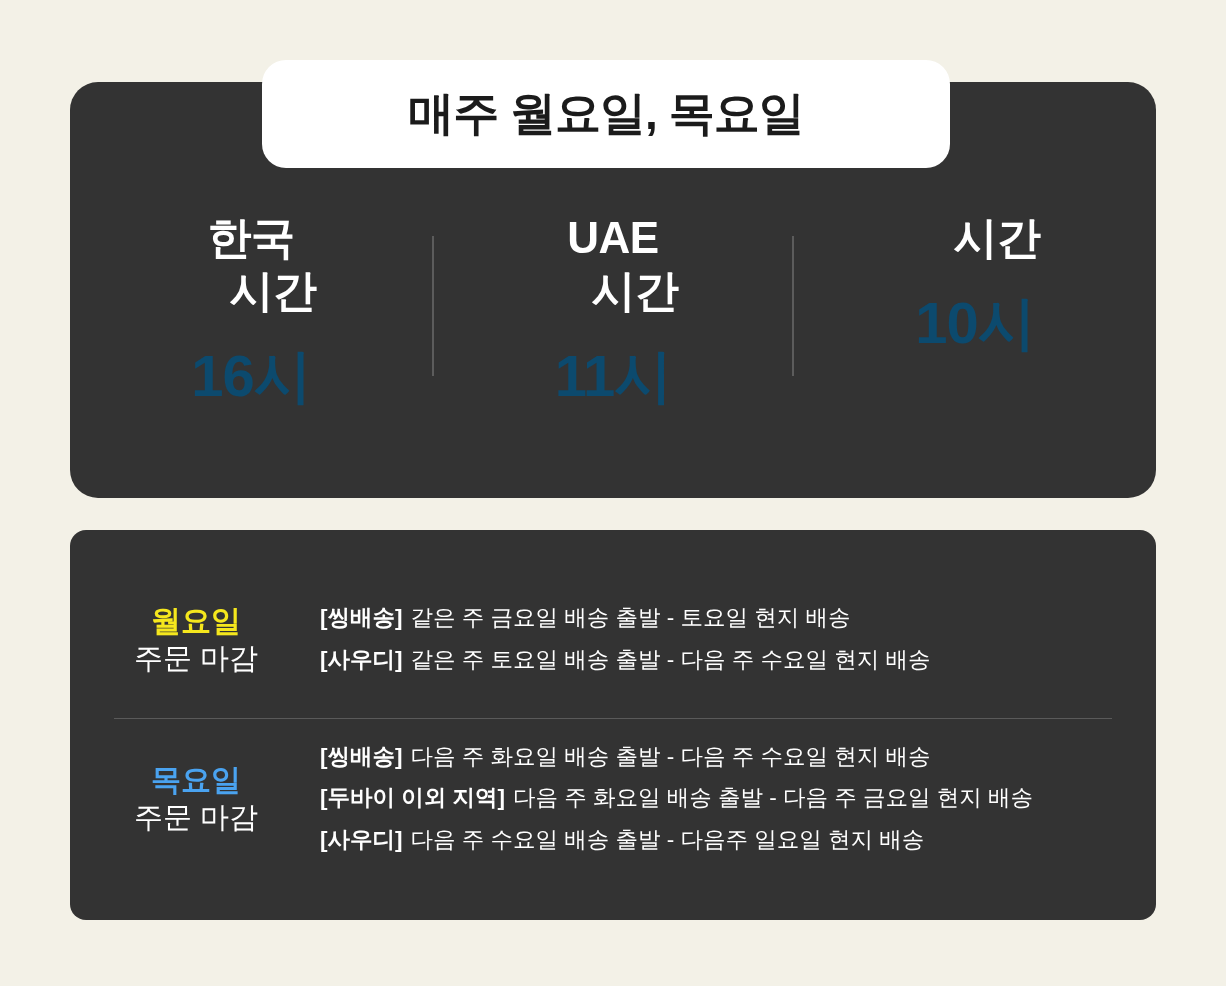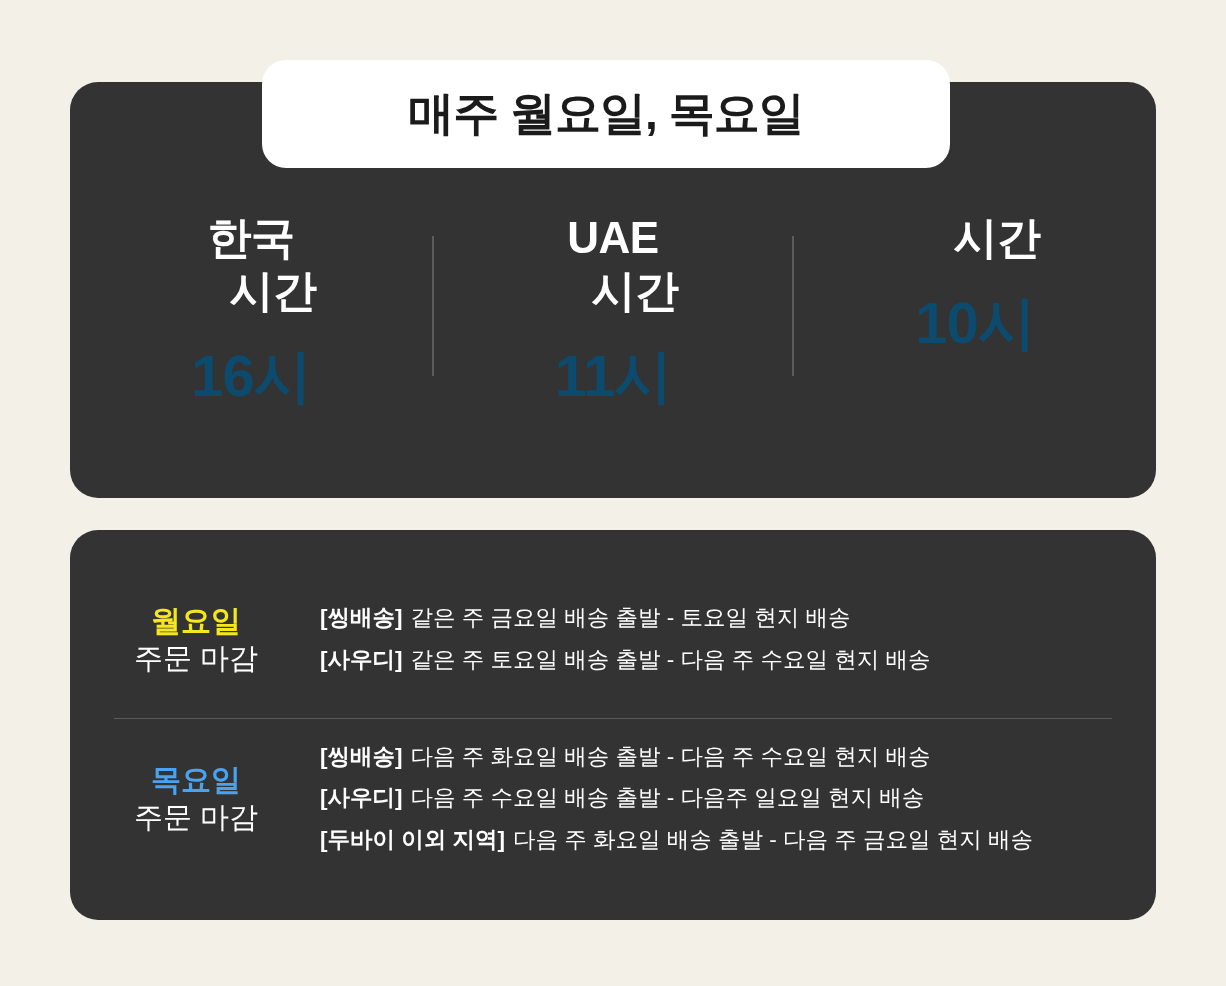--- a/index.html
+++ b/index.html
@@ -91,21 +91,21 @@
   .divider-v.d2 { left: 722px; }
 
   
   .cutoff-card {
     position: absolute;
     left: 70px;
     top: 530px;
     width: 1086px;
     height: 390px;
     background: #333333;
-    border-radius: 28px;
+    border-radius: 16px;
     padding: 34px 26px;
   }
   .cutoff-row {
     display: flex;
     align-items: center;
     min-height: 150px;
   }
   .cutoff-label {
     width: 200px;
     flex: 0 0 200px;
@@ -210,22 +210,22 @@
     <div class="cutoff-row">
       <div class="cutoff-label">
         <div class="day thu" style="color: rgb(74, 163, 240);">목요일</div>
         <div class="sub">주문 마감</div>
       </div>
       <div class="cutoff-lines">
         <div class="line">
           <b>[씽배송]</b><span class="txt">다음 주 화요일 배송 출발 - 다음 주 수요일 현지 배송</span>
         </div>
         <div class="line">
+          <b>[두바이 이외 지역]</b><span class="txt">다음 주 화요일 배송 출발 - 다음 주 금요일 현지 배송</span>
+        </div>
+        <div class="line">
           <b>[사우디]</b><span class="txt">다음 주 수요일 배송 출발 - 다음주 일요일 현지 배송</span>
-        </div>
-        <div class="line">
-          <b>[두바이 이외 지역]</b><span class="txt">다음 주 화요일 배송 출발 - 다음 주 금요일 현지 배송</span>
         </div>
       </div>
     </div>
 
   </div>
 </div>
 
 </body></html>

